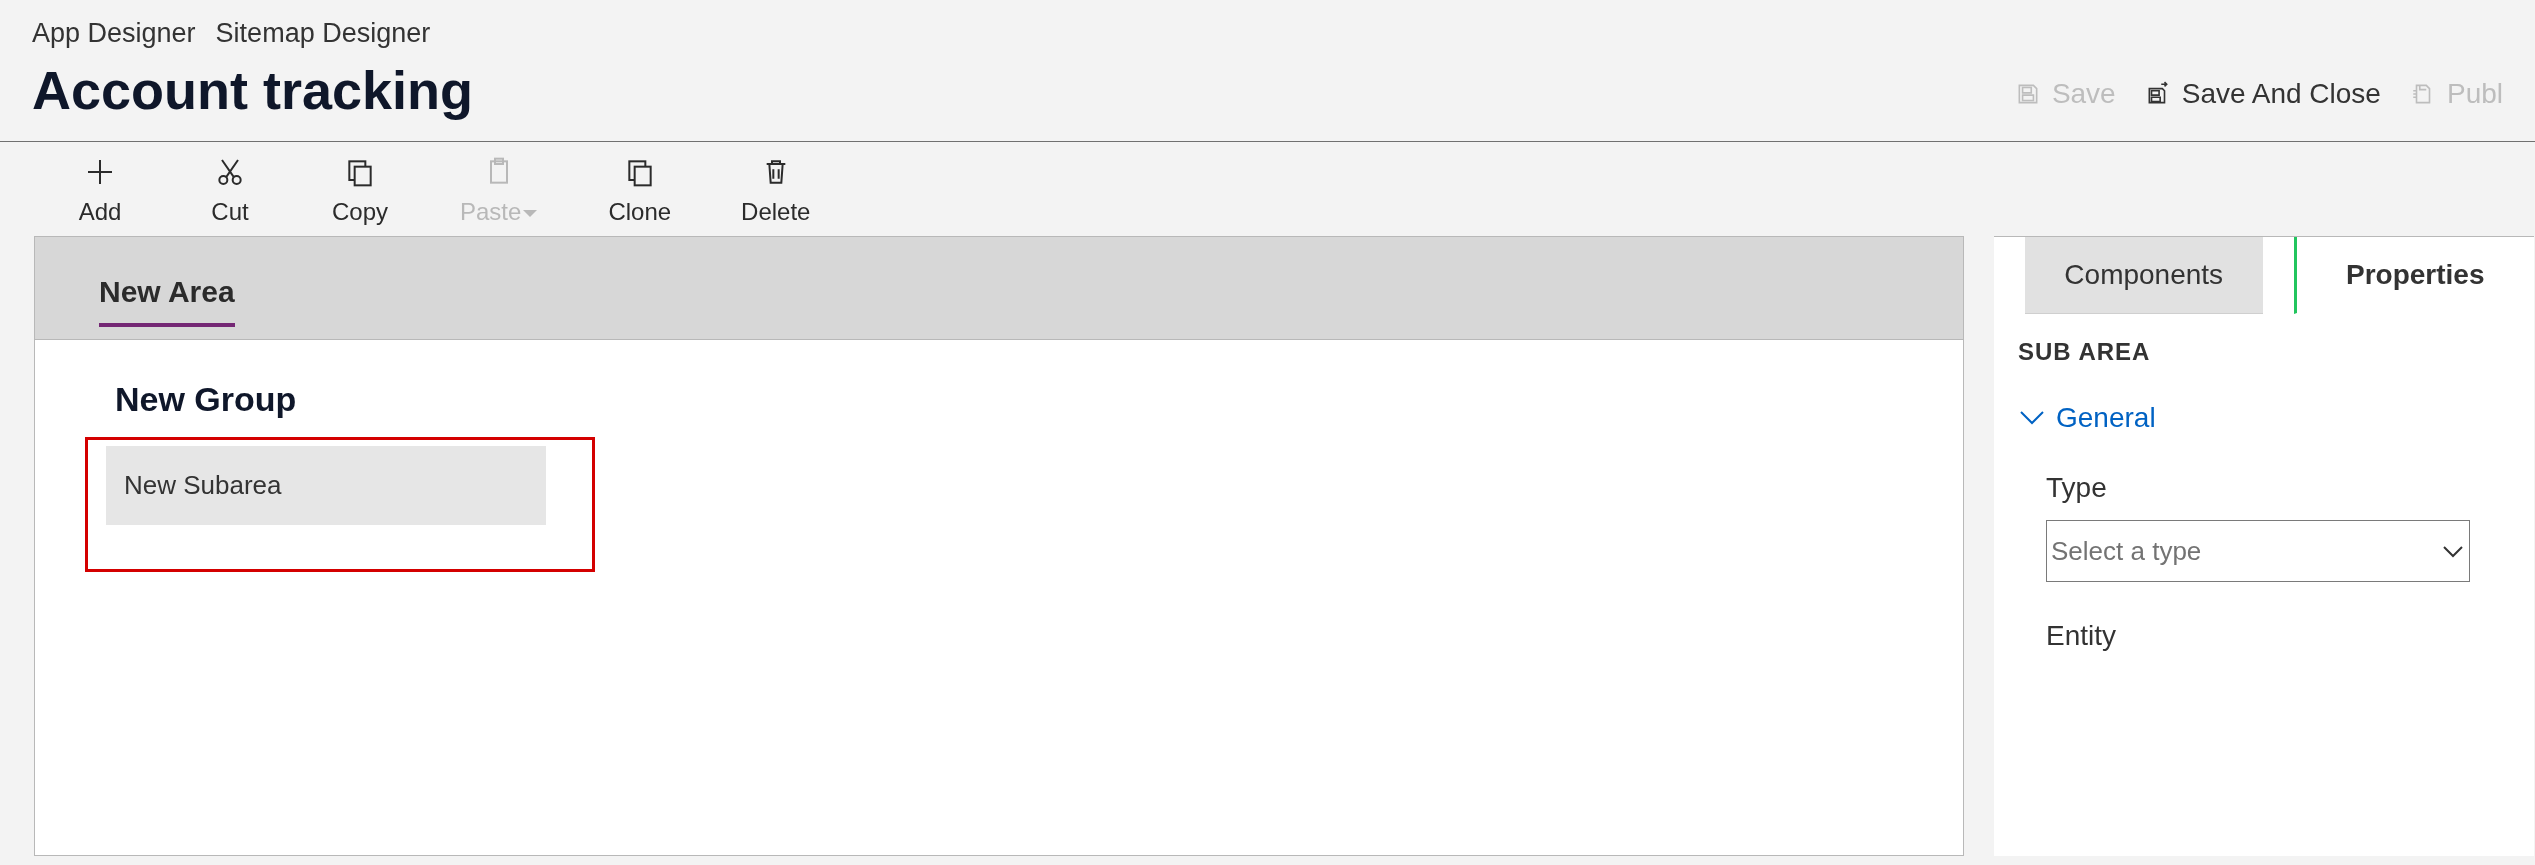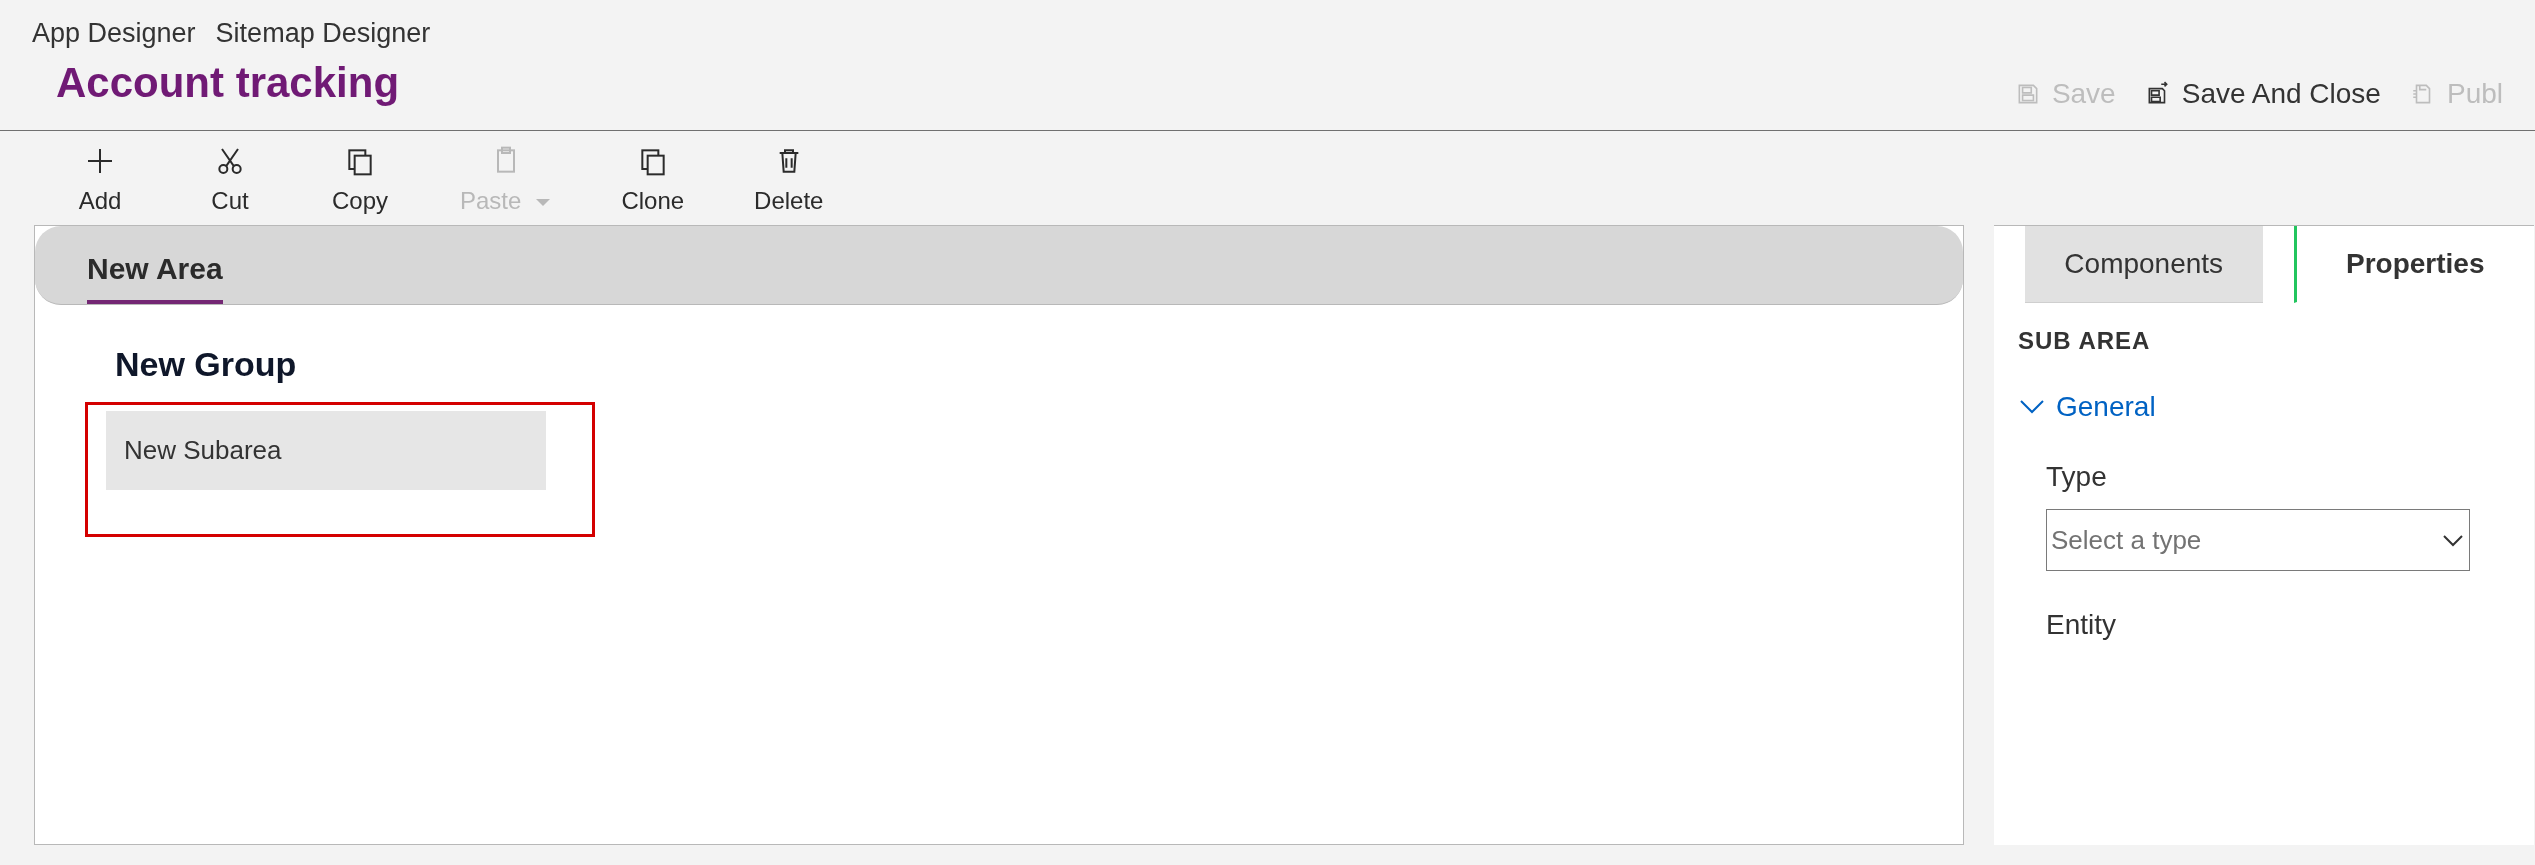--- a/index.html
+++ b/index.html
@@ -25,24 +25,23 @@
   .header-left { display: flex; flex-direction: column; gap: 10px; }
   .breadcrumb {
     font-size: 27px;
     color: #333;
     display: flex;
     align-items: center;
     gap: 10px;
   }
   .breadcrumb-sep { color: #555; }
   .page-title {
-    font-size: 42px;
+    font-size: 54px;
     font-weight: 600;
-    color: #701a75;
-    margin-left: 24px;
+    color: #0f172a;
   }
   .header-actions {
     display: flex;
     align-items: center;
     gap: 28px;
     padding-top: 60px;
     font-size: 28px;
   }
   .hdr-action {
     display: flex;
@@ -68,21 +67,21 @@
     align-items: center;
     gap: 8px;
     cursor: pointer;
     font-size: 24px;
     color: #2b2b2b;
     min-width: 60px;
   }
   .tool-btn.disabled { color: #b8b8b8; cursor: default; }
   .tool-icon { height: 36px; display: flex; align-items: center; justify-content: center; }
   .tool-icon svg { width: 32px; height: 32px; }
-  .tool-label-row { display: flex; align-items: center; gap: 14px; }
+  .tool-label-row { display: flex; align-items: center; gap: 1px; }
   .tool-caret svg { width: 16px; height: 12px; }
 
   
   .main {
     display: flex;
     padding: 0 0 0 34px;
     gap: 30px;
     align-items: flex-start;
   }
 
@@ -90,23 +89,22 @@
   .canvas {
     width: 1930px;
     border: 1px solid #b8b8b8;
     background: #fff;
     height: 620px;
     overflow: hidden;
   }
   .area-row {
     background: #d7d7d7;
     border-bottom: 1px solid #b8b8b8;
-    padding: 0;
-    display: flex;
-    border-radius: 26px;
+    padding: 12px;
+    display: flex;
   }
   .area-tab {
     padding: 26px 30px 18px 52px;
     font-size: 30px;
     font-weight: 600;
     color: #2b2b2b;
     position: relative;
     cursor: pointer;
   }
   .area-tab.selected::after {

